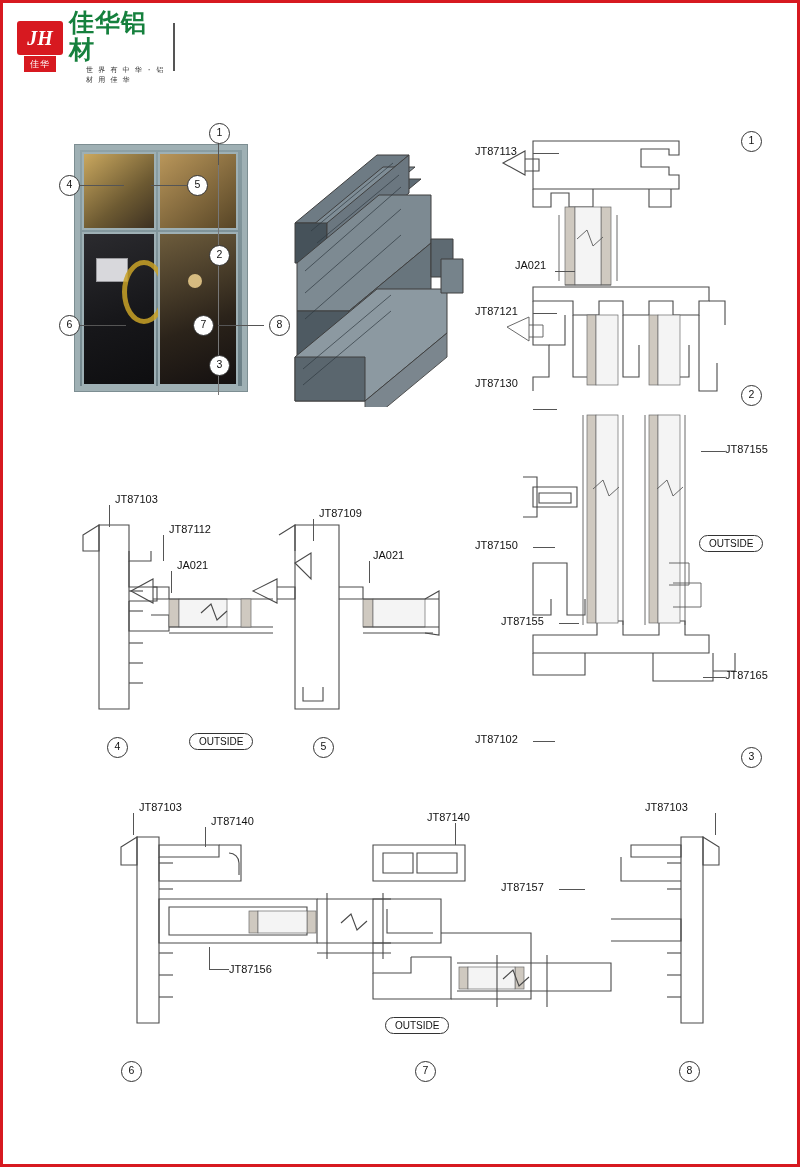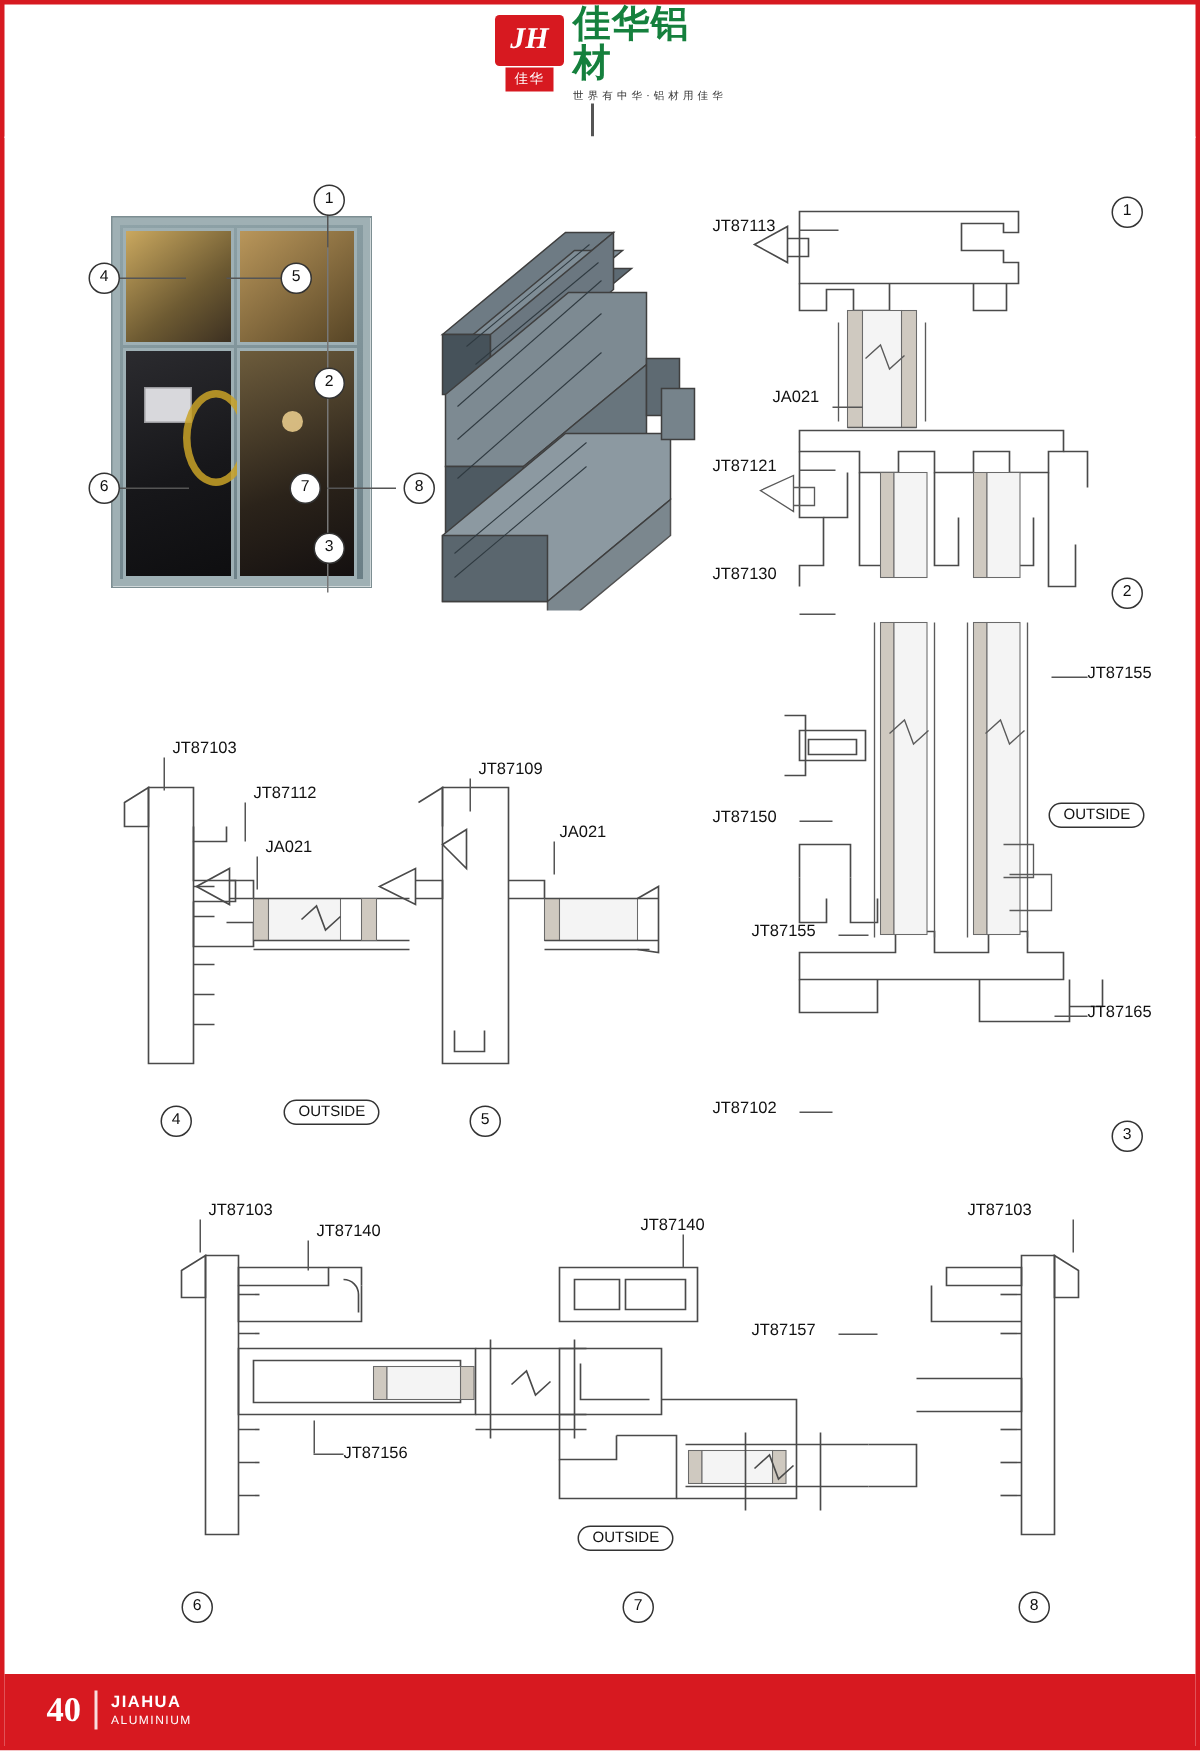--- a/index.html
+++ b/index.html
@@ -14,21 +14,21 @@
   .page{
     position:absolute;inset:0;
     border:3px solid #d71920;
     box-sizing:border-box;
     background:#fff;
   }
 
   
   .header{
     position:absolute;left:0;right:0;top:0;height:88px;
-    display:flex;align-items:center;flex-direction:column;
+    display:flex;align-items:center;
   }
   .logo-wrap{
     width:168px;height:88px;display:flex;align-items:center;gap:6px;padding-left:14px;box-sizing:border-box;
   }
   .logo-mark{
     width:46px;height:52px;position:relative;flex:0 0 auto;
   }
   .logo-mark .lm-top{
     position:absolute;left:0;top:0;width:46px;height:34px;
     background:#d71920;border-radius:3px;
@@ -41,22 +41,22 @@
     background:#d71920;
     display:flex;align-items:center;justify-content:center;
     color:#fff;font-size:9px;letter-spacing:1px;
   }
   .logo-text{display:flex;flex-direction:column;justify-content:center;}
   .logo-cn{
     font-family:Liberation Sans, sans-serif;
     font-size:25px;font-weight:bold;color:#15803d;letter-spacing:1px;line-height:1.05;
   }
   .logo-sub{
-    font-family:Liberation Serif, serif;
-    font-size:7px;color:#333;letter-spacing:0.5px;margin-top:3px;
+    font-family:Liberation Mono, monospace;
+    font-size:7px;color:#333;letter-spacing:0.5px;margin-top:3px;margin-left:17px;
   }
   .header-divider{
     width:2px;height:48px;background:#555;margin:0 12px 0 2px;
   }
   .titles{display:flex;flex-direction:column;justify-content:center;}
   .title-cn{
     font-family:"DejaVu Sans", sans-serif;
     font-size:22px;font-weight:bold;color:#111;letter-spacing:1px;
   }
   .title-rule{
@@ -472,22 +472,14 @@
   <div class="leader" style="left:712px;top:810px;width:1px;height:22px;"></div>
   <div class="leader" style="left:556px;top:886px;width:26px;height:1px;"></div>
   <div class="leader" style="left:206px;top:944px;width:1px;height:22px;"></div>
   <div class="leader" style="left:206px;top:966px;width:20px;height:1px;"></div>
 
   <div class="callout" style="left:118px;top:1058px;">6</div>
   <div class="callout" style="left:412px;top:1058px;">7</div>
   <div class="callout" style="left:676px;top:1058px;">8</div>
   <div class="outside" style="left:382px;top:1014px;">OUTSIDE</div>
 
-  <div class="footer">
-    <div class="footer-num">40</div>
-    <div class="footer-bar"></div>
-    <div class="footer-brand">
-      <div class="fb1">JIAHUA</div>
-      <div class="fb2">ALUMINIUM</div>
-    </div>
-  </div>
 
 </div>
 
 </body></html>

